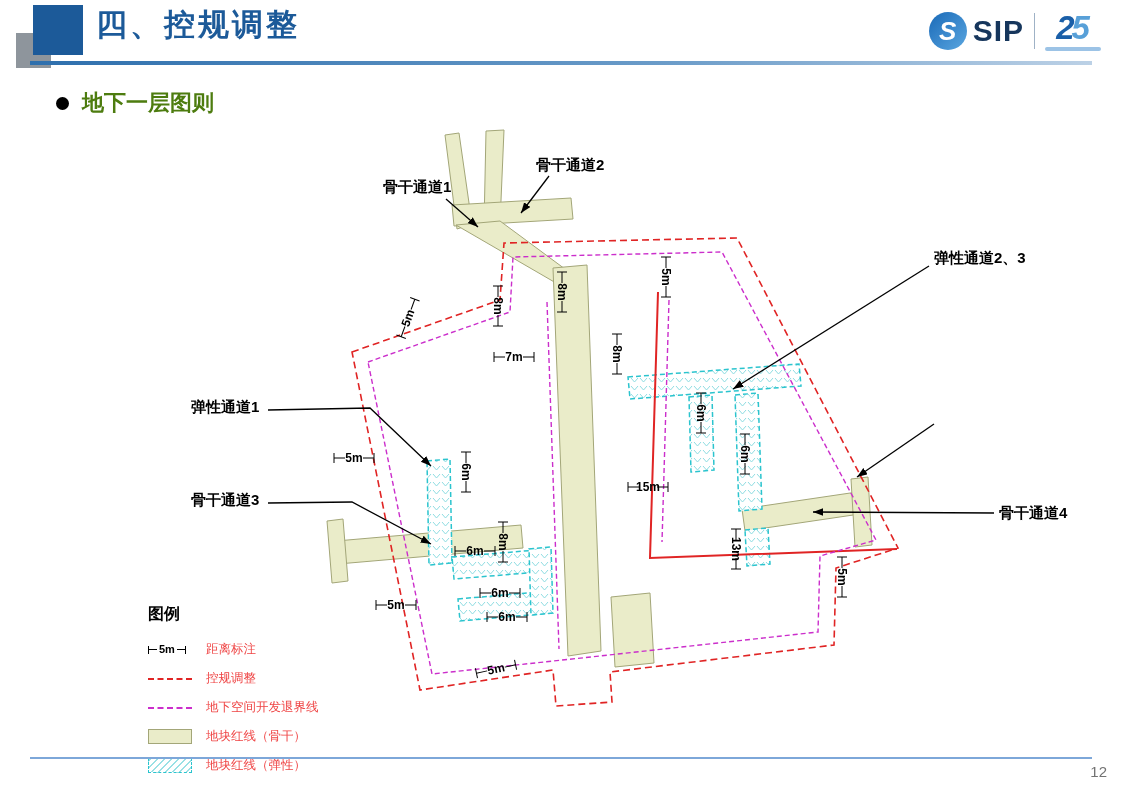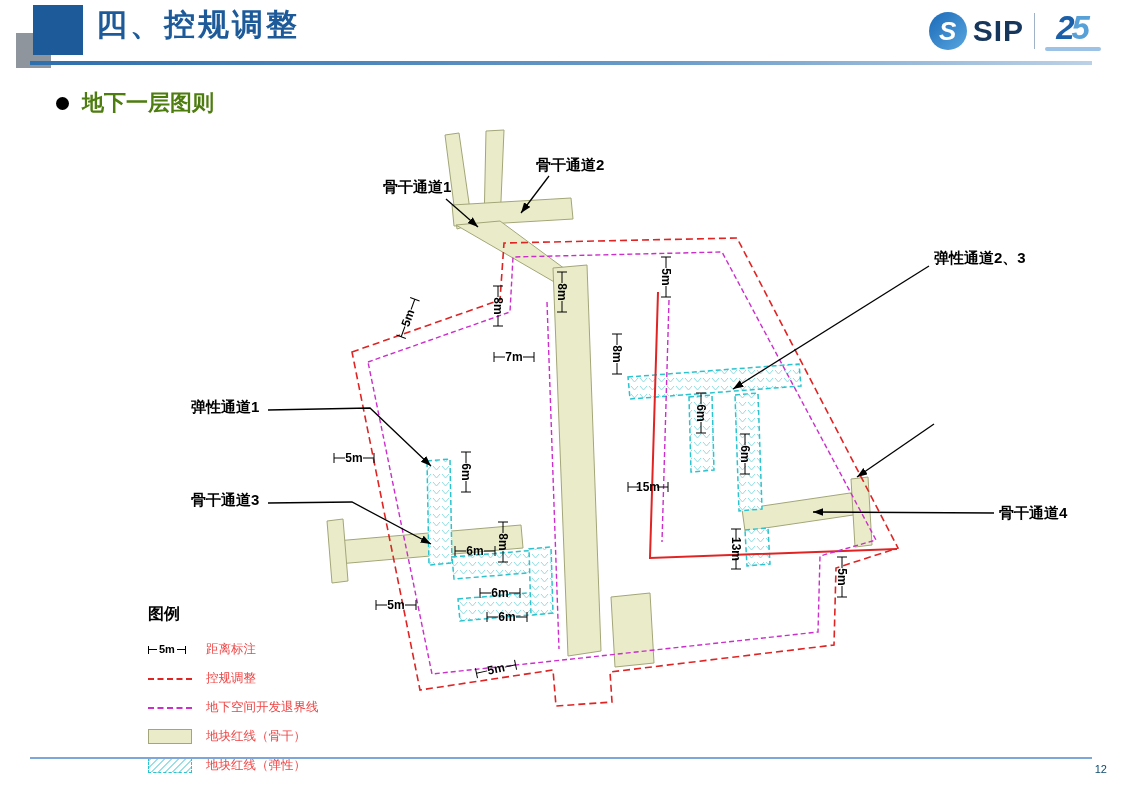--- a/index.html
+++ b/index.html
@@ -54,21 +54,21 @@
   .dimline{width:8px;height:1px;background:#000;}
   .dimtxt{font-size:11px;font-weight:bold;margin:0 2px;line-height:1;}
   .line-red{width:44px;border-top:2px dashed #e02424;}
   .line-mag{width:44px;border-top:2px dashed #cb2ecb;}
   .sw-beige{width:42px;height:13px;background:#eaecc9;border:1px solid #a3a678;}
   .sw-flex{width:42px;height:13px;border:1.5px dashed #2bc4ce;
            background:repeating-linear-gradient(135deg,rgba(120,214,220,.75) 0 1.5px,transparent 1.5px 5px);}
 
   
   .footer-rule{position:absolute;left:30px;top:757px;width:1062px;height:2px;background:#7da7d9;}
-  .page-num{position:absolute;right:16px;top:763px;font-size:11px;color:#0c4a6e;}
+  .page-num{position:absolute;right:16px;top:763px;font-size:15px;color:#737373;}
 </style>
 </head>
 <body>
 
 <div class="slide">
 
   <div class="sq-gray"></div>
   <div class="sq-blue"></div>
   <div class="page-title">四、控规调整</div>
   <div class="header-rule"></div>

